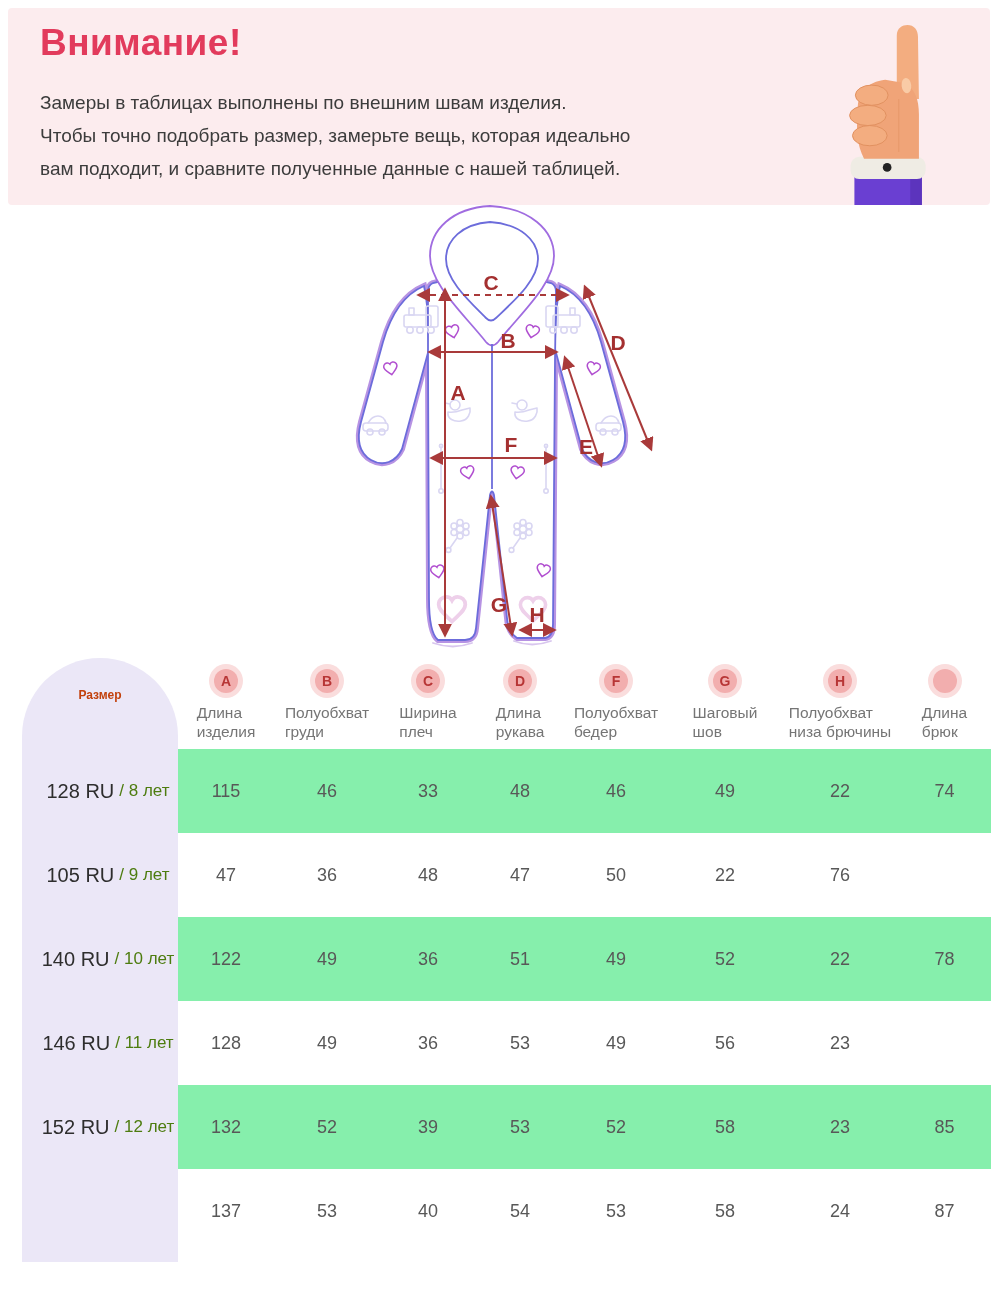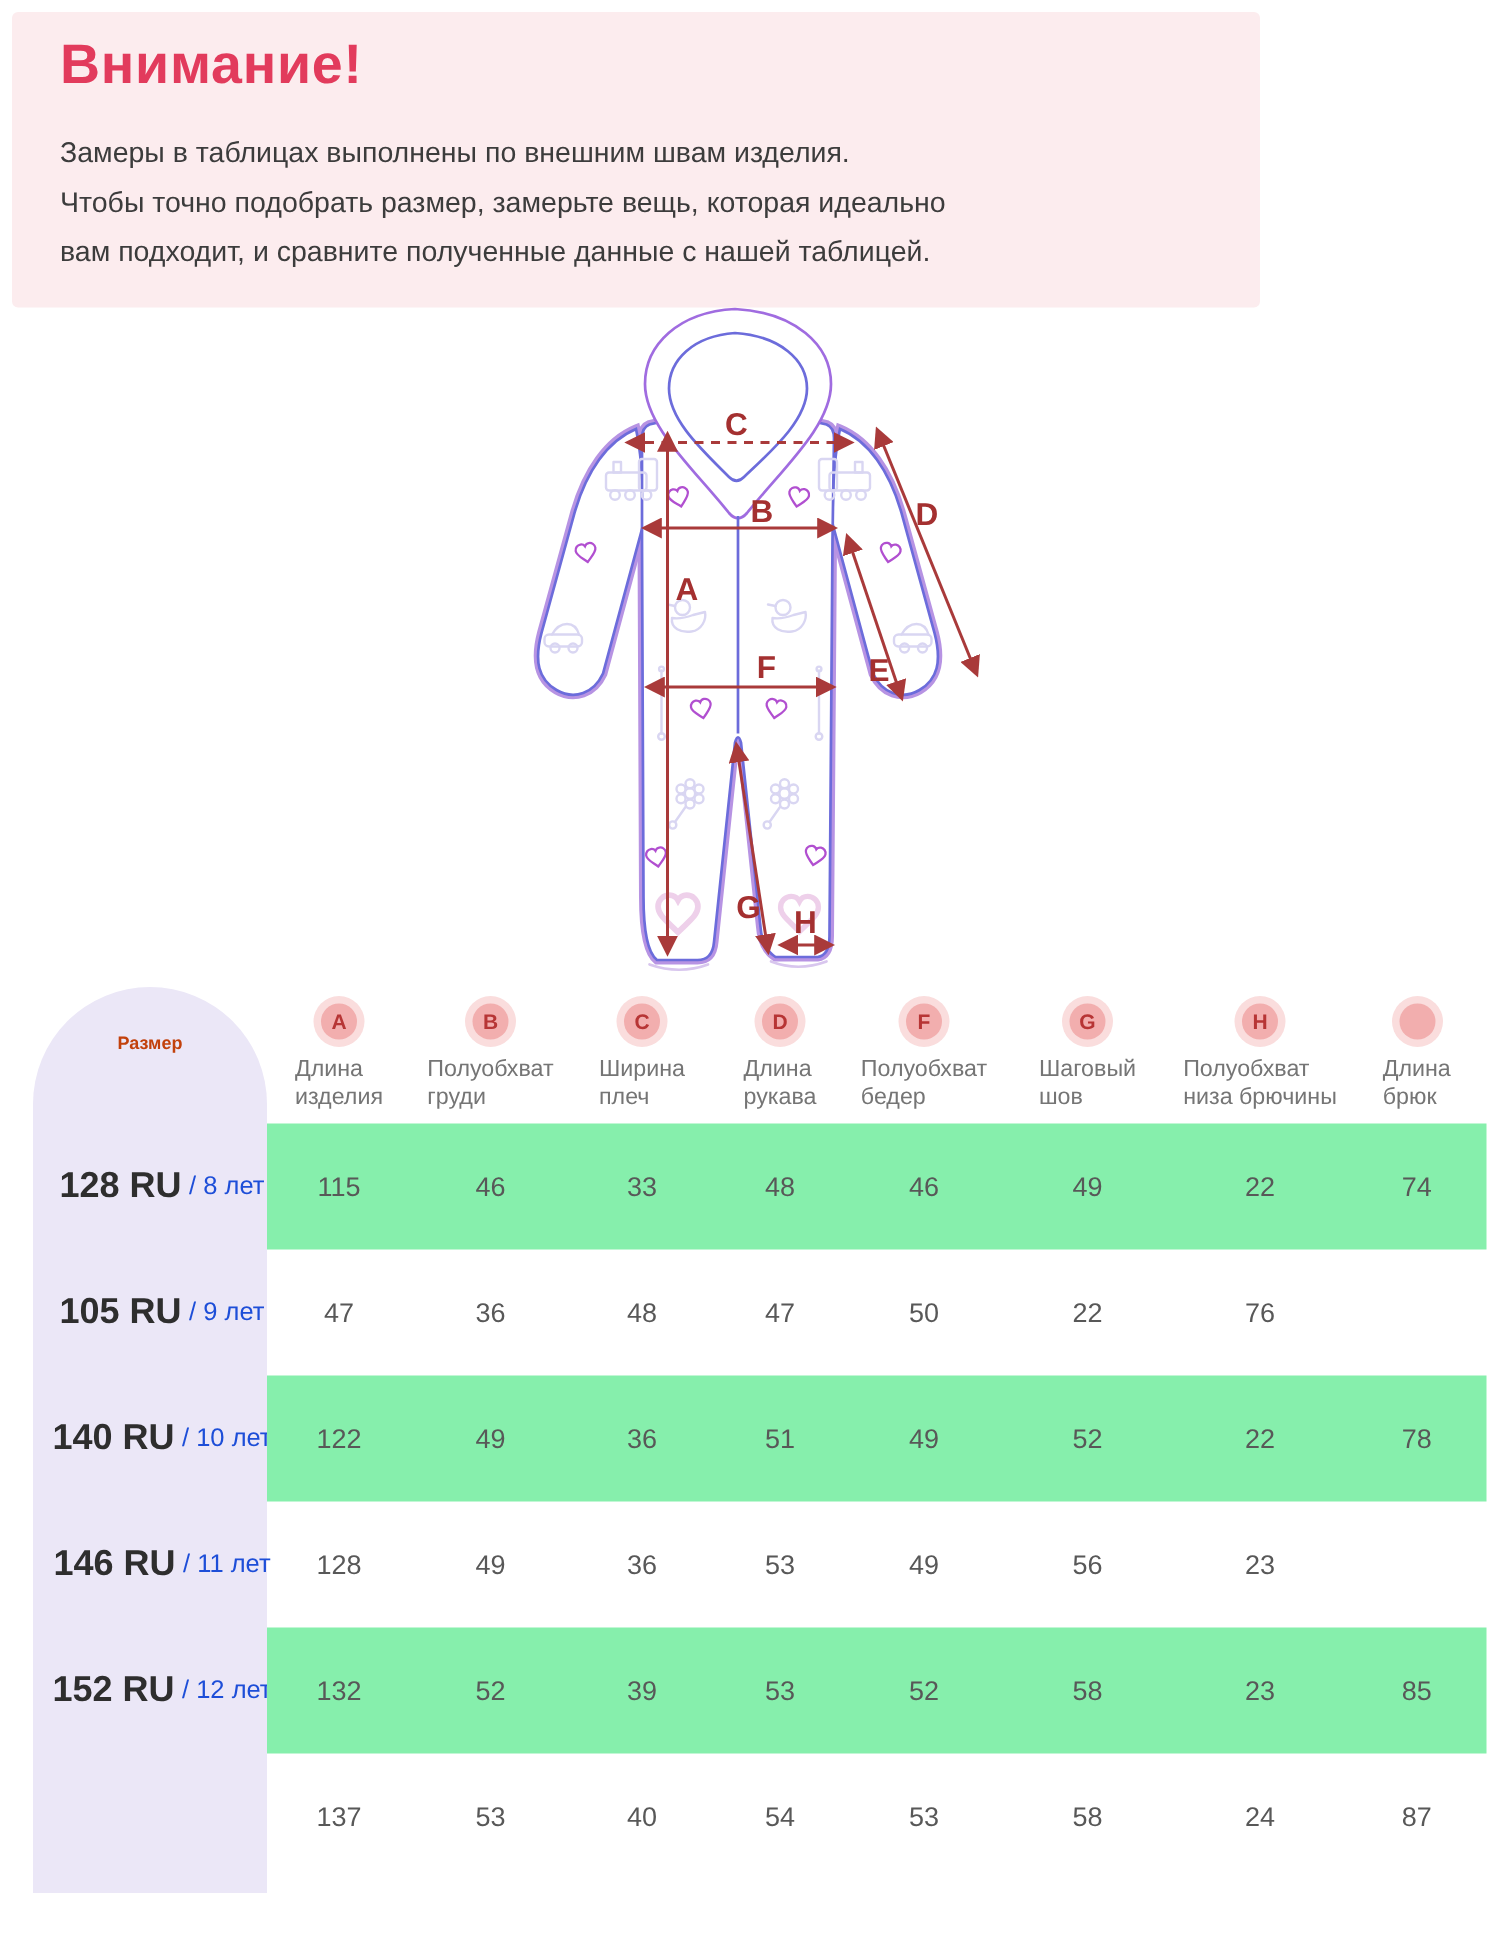--- a/index.html
+++ b/index.html
@@ -2,21 +2,21 @@
 <html><head>
 <meta charset="utf-8">
 <style>
   html,body{margin:0;padding:0;}
   body{
     width:1000px;height:1300px;position:relative;background:#ffffff;
     font-family:"Liberation Sans",sans-serif;overflow:hidden;
   }
   
   .banner{
-    position:absolute;left:8px;top:8px;width:832px;height:197px;
+    position:absolute;left:8px;top:8px;width:982px;height:197px;
     background:#fcecee;border-radius:4px;overflow:hidden;
   }
   .banner-title{
     position:absolute;left:32px;top:14px;
     font-size:37px;font-weight:bold;color:#e23b5c;letter-spacing:.5px;
   }
   .banner-text{
     position:absolute;left:32px;top:78px;width:720px;
     font-size:19px;line-height:33px;color:#3c3c3c;
   }
@@ -60,22 +60,22 @@
   }
   .hlabel{
     margin-top:5px;text-align:left;font-size:15.5px;line-height:19px;color:#757575;
   }
   .hlabel span{display:block;}
   .trow{position:absolute;left:0;width:969px;height:84px;}
   .sizecell{
     position:absolute;left:0;top:0;width:156px;height:84px;
     display:flex;align-items:center;justify-content:center;white-space:nowrap;
   }
-  .sz{font-size:24px;font-weight:bold;color:#2e2e2e;margin-left:16px;}
-  .age{font-size:17px;color:#1d4ed8;margin-left:5px;text-align:right;}
+  .sz{font-size:20px;font-weight:normal;color:#2e2e2e;margin-left:16px;}
+  .age{font-size:17px;color:#4d7c0f;margin-left:5px;text-align:right;}
   .vals{
     position:absolute;left:156px;top:0;width:813px;height:84px;
     display:grid;grid-template-columns:96px 106px 96px 88px 104px 114px 116px 93px;
   }
   .vals.stripe{background:#86efac;}
   .cell{
     display:flex;align-items:center;justify-content:center;
     font-size:18px;color:#585858;
   }
 </style>

